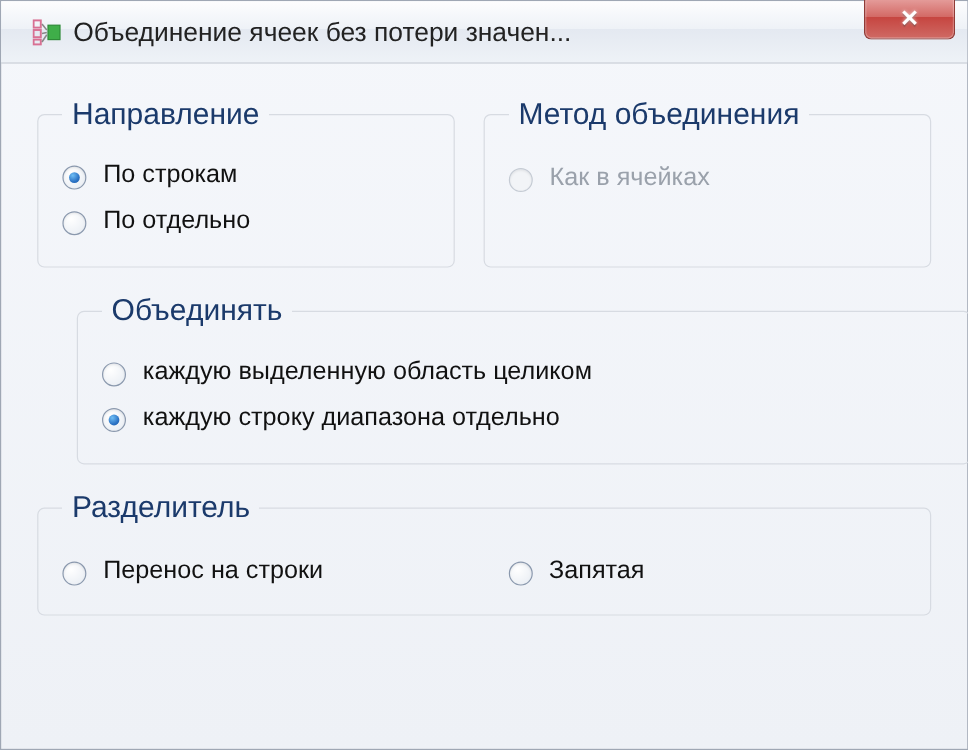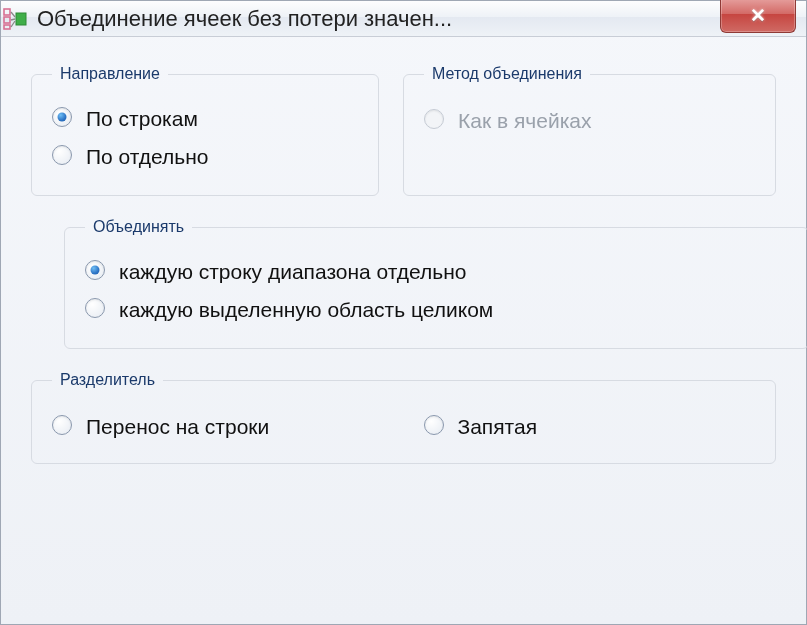--- a/index.html
+++ b/index.html
@@ -12,26 +12,26 @@
       overflow: hidden;
     }
     .window {
       width: 807px;
       height: 625px;
       background: linear-gradient(to bottom, #f5f7fb 0%, #eef1f6 100%);
       border: 1px solid #9fa7b4;
       position: relative;
     }
     .titlebar {
-      height: 36px;
+      height: 52px;
       background: linear-gradient(to bottom, #fdfdfe 0%, #eef2f7 45%, #e4e9f1 46%, #eef2f7 100%);
       border-bottom: 1px solid #c8cdd6;
       display: flex;
       align-items: center;
-      padding: 0 8px 0 2px;
+      padding: 0 8px 0 26px;
       position: relative;
     }
     .app-icon {
       width: 24px;
       height: 24px;
       margin-right: 10px;
       flex-shrink: 0;
     }
     .title-text {
       color: #222;
@@ -76,29 +76,29 @@
     fieldset.group {
       border: 1px solid #d7dbe2;
       border-radius: 6px;
       padding: 10px 20px 18px 20px;
       position: relative;
       background: transparent;
     }
     fieldset.group legend {
       padding: 0 8px;
       color: #1b3a6b;
-      font-size: 16px;
+      font-size: 25px;
     }
     .group-direction { flex: 0 0 348px; }
     .group-method { flex: 1; }
     .group-merge { width: 100%; margin-bottom: 22px; margin-left: 33px; }
     .group-sep { width: 100%; }
     .radio-row {
       display: flex;
-      align-items: flex-start;
+      align-items: flex-end;
       margin: 14px 0 8px 0;
       cursor: pointer;
     }
     .radio-row.disabled { cursor: default; margin-top: 16px; }
     .radio {
       width: 20px;
       height: 20px;
       border-radius: 50%;
       border: 1px solid #8a98ad;
       background: radial-gradient(circle at 35% 30%, #fff 0%, #e6ebf2 100%);
@@ -174,27 +174,27 @@
         <div class="radio-row disabled">
           <span class="radio disabled"></span>
           <span class="radio-label disabled">Как в ячейках</span>
         </div>
       </fieldset>
     </div>
 
     <fieldset class="group group-merge">
       <legend>Объединять</legend>
       <div class="radio-row">
+        <span class="radio"></span>
+        <span class="radio-label">каждую выделенную область целиком</span>
+      </div>
+      <div class="radio-row">
         <span class="radio checked"></span>
         <span class="radio-label">каждую строку диапазона отдельно</span>
       </div>
-      <div class="radio-row">
-        <span class="radio"></span>
-        <span class="radio-label">каждую выделенную область целиком</span>
-      </div>
     </fieldset>
 
     <fieldset class="group group-sep">
       <legend>Разделитель</legend>
       <div class="sep-row">
         <div class="radio-row">
           <span class="radio"></span>
           <span class="radio-label">Перенос на строки</span>
         </div>
         <div class="radio-row">

